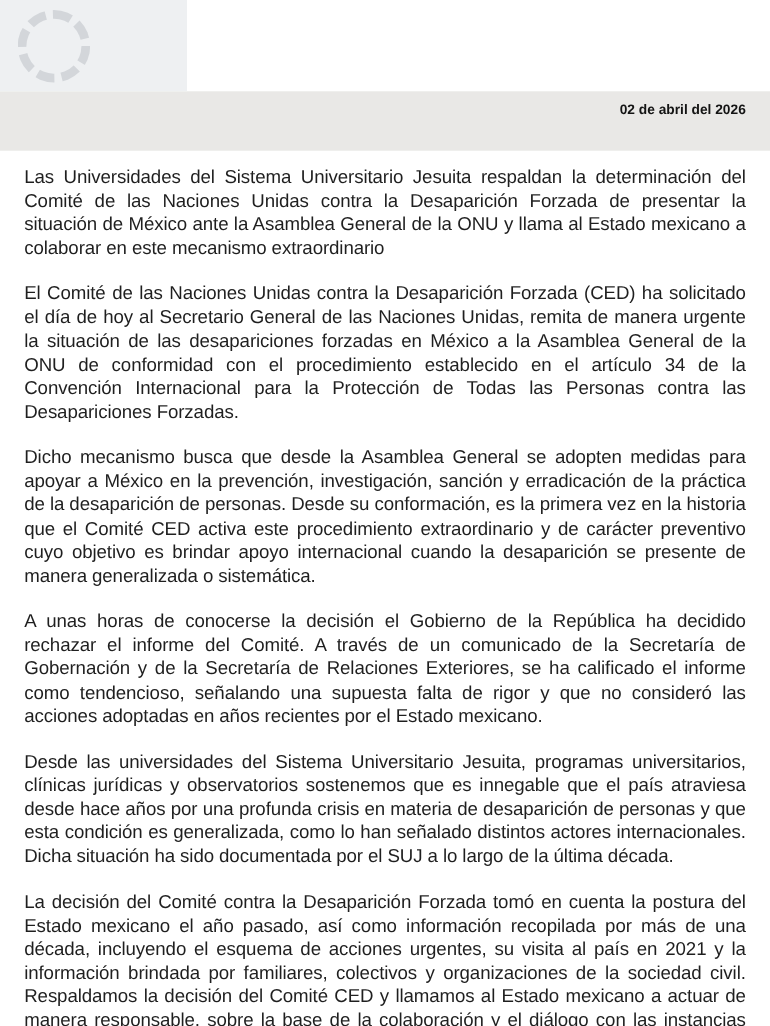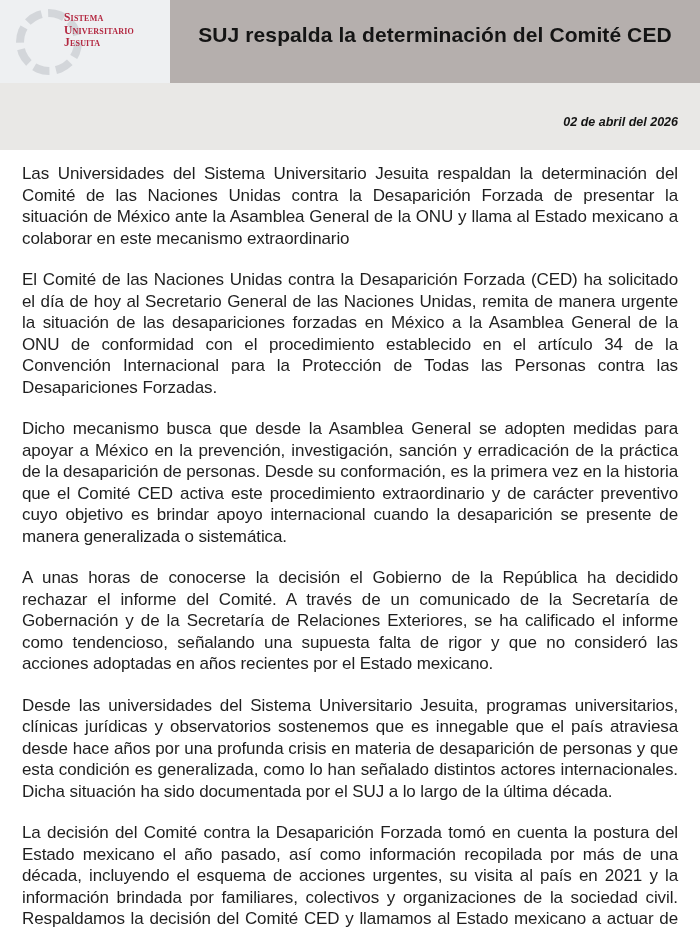--- a/index.html
+++ b/index.html
@@ -42,24 +42,24 @@
     display: flex; align-items: center; justify-content: center;
   }
   .title-band h1 {
     margin: 0 8px 14px 8px;
     font-size: 21px; font-weight: 700;
     color: #141414; letter-spacing: 0.1px;
   }
 
   
   .date-band {
-    height: 67px; flex: 0 0 auto;
+    height: 54px; flex: 0 0 auto;
     background: #e9e8e6;
-    display: flex; align-items: center; justify-content: flex-end;
-    padding: 10px 22px 0 0; box-sizing: border-box; font-style: italic;
+    display: flex; align-items: flex-start; justify-content: flex-end;
+    padding: 10px 22px 0 0; box-sizing: border-box;
   }
   .date-band span { font-size: 12.5px; font-weight: 700; color: #141414; }
 
   
   .article { padding: 13px 22px 0 22px; }
   .article p {
     margin: 0 0 20px 0;
     font-size: 17px; line-height: 21.5px;
     letter-spacing: -0.1px;
     text-align: justify;
@@ -104,28 +104,20 @@
   svg .ink { stroke: #54555a; }
 </style>
 </head>
 <body>
 
 <div class="page">
 
   <header class="masthead">
     <div class="logo-box">
       <div class="emblem"></div>
-      <div class="logo-text">
-        <div>Sistema</div>
-        <div>Universitario</div>
-        <div>Jesuita</div>
-      </div>
-    </div>
-    <div class="title-band">
-      <h1>SUJ respalda la determinación del Comité CED</h1>
     </div>
   </header>
 
   <div class="date-band">
     <span>02 de abril del 2026</span>
   </div>
 
   <main class="article">
     <p>Las Universidades del Sistema Universitario Jesuita respaldan la determinación del Comité de las Naciones Unidas contra la Desaparición Forzada de presentar la situación de México ante la Asamblea General de la ONU y llama al Estado mexicano a colaborar en este mecanismo extraordinario</p>
     <p>El Comité de las Naciones Unidas contra la Desaparición Forzada (CED) ha solicitado el día de hoy al Secretario General de las Naciones Unidas, remita de manera urgente la situación de las desapariciones forzadas en México a la Asamblea General de la ONU de conformidad con el procedimiento establecido en el artículo 34 de la Convención Internacional para la Protección de Todas las Personas contra las Desapariciones Forzadas.</p>

